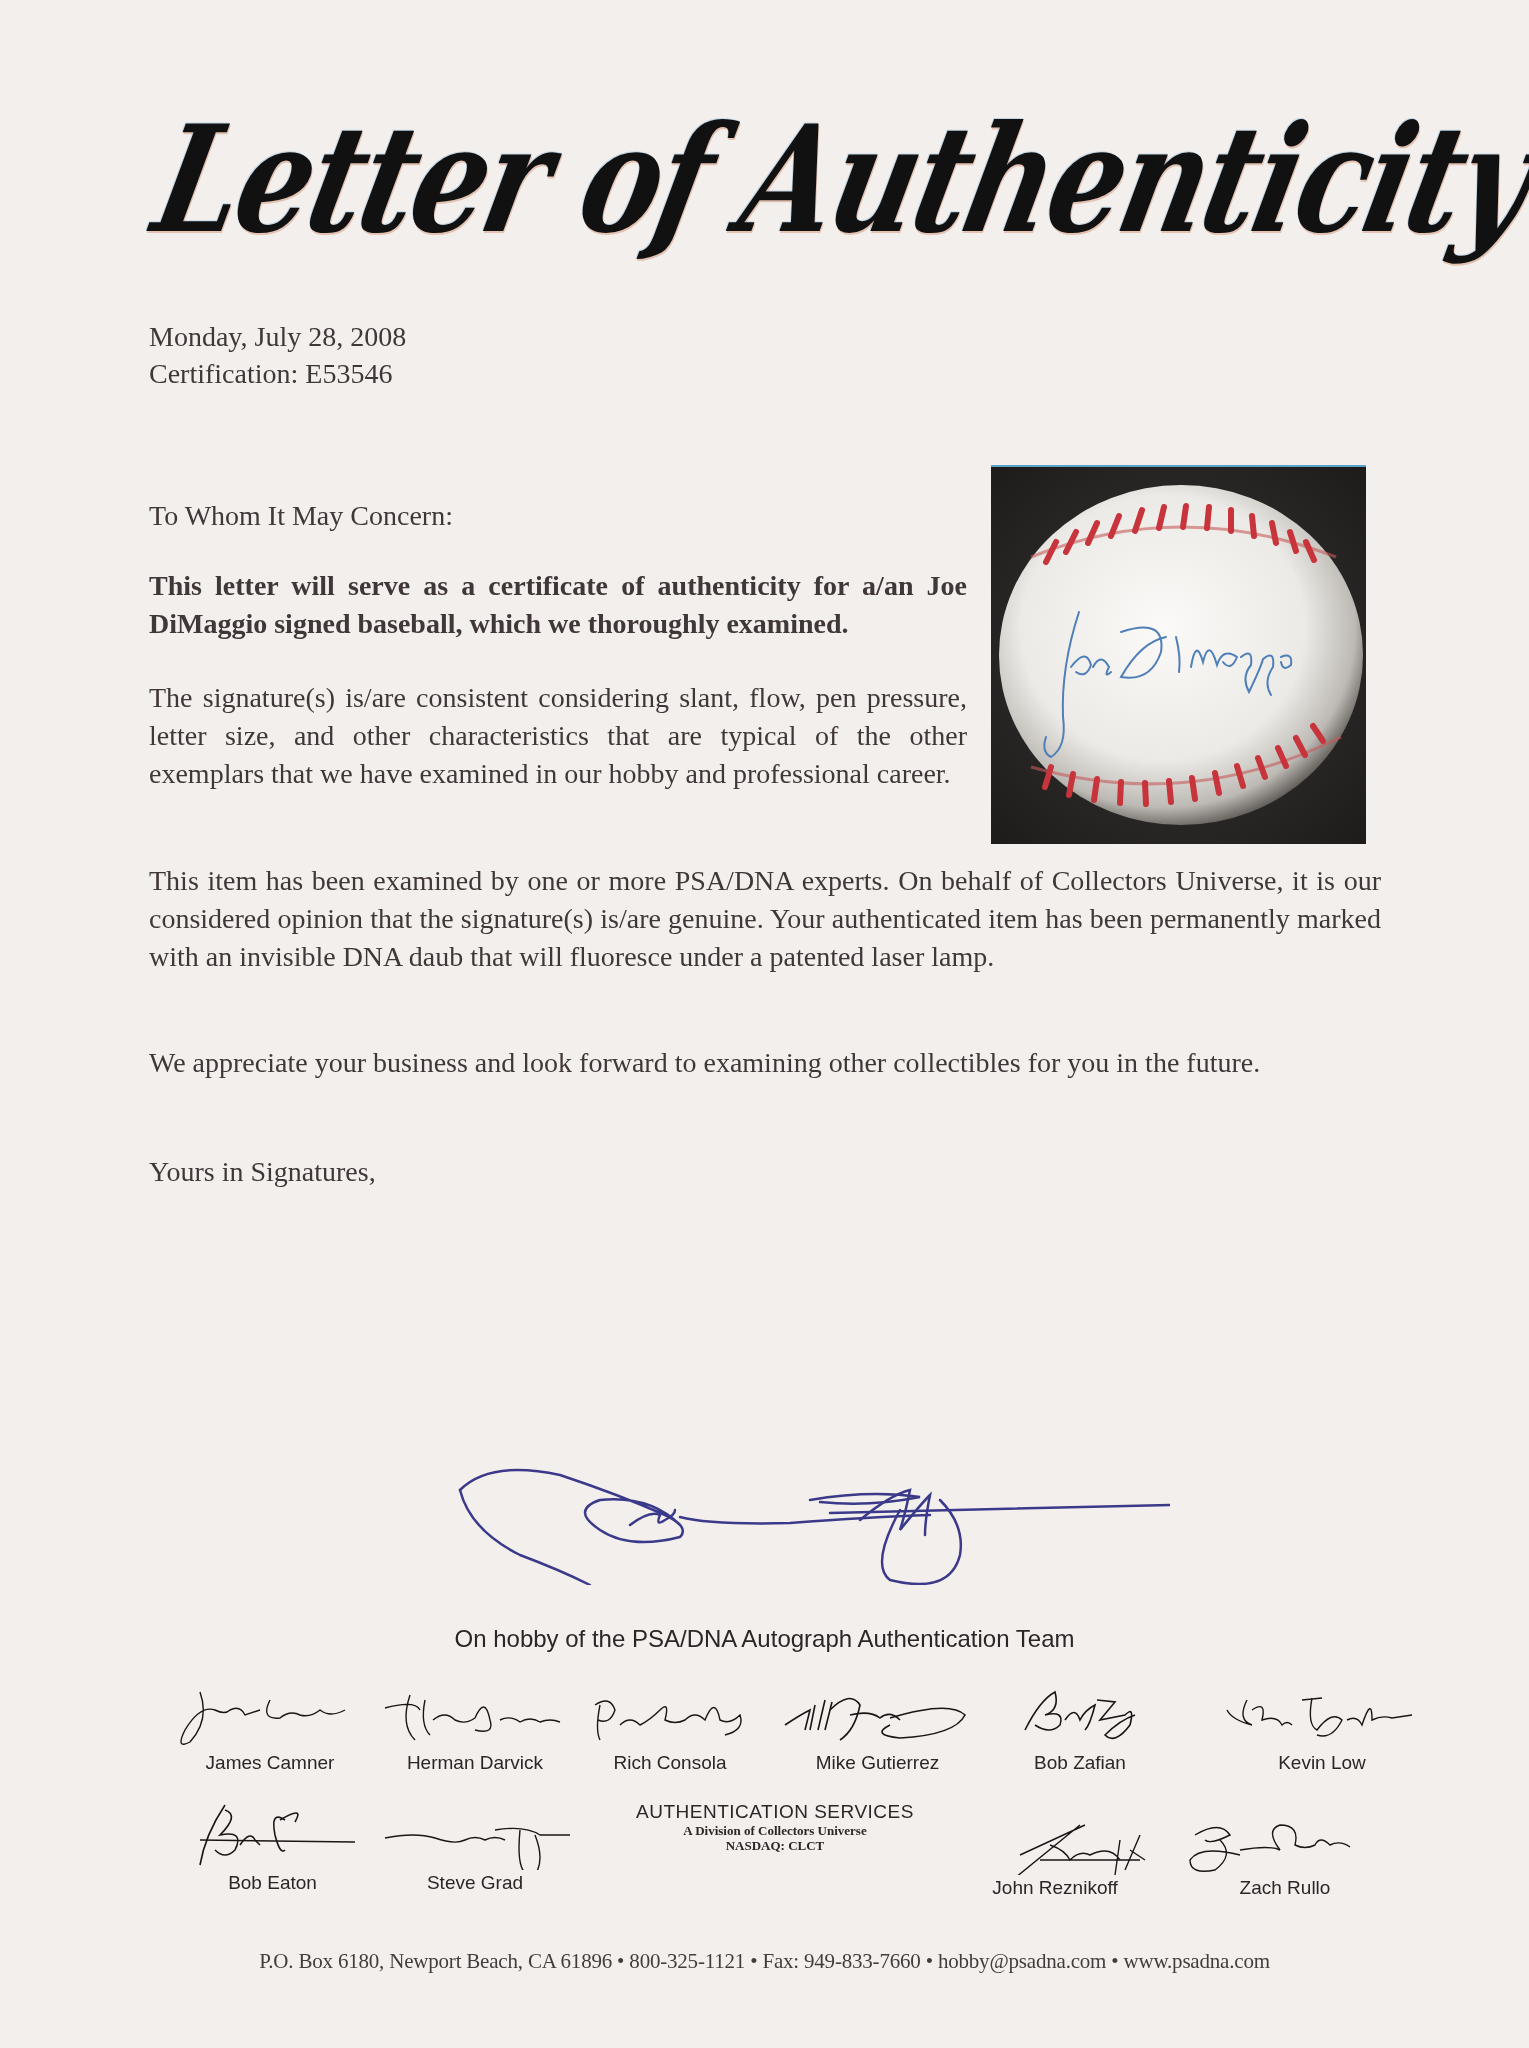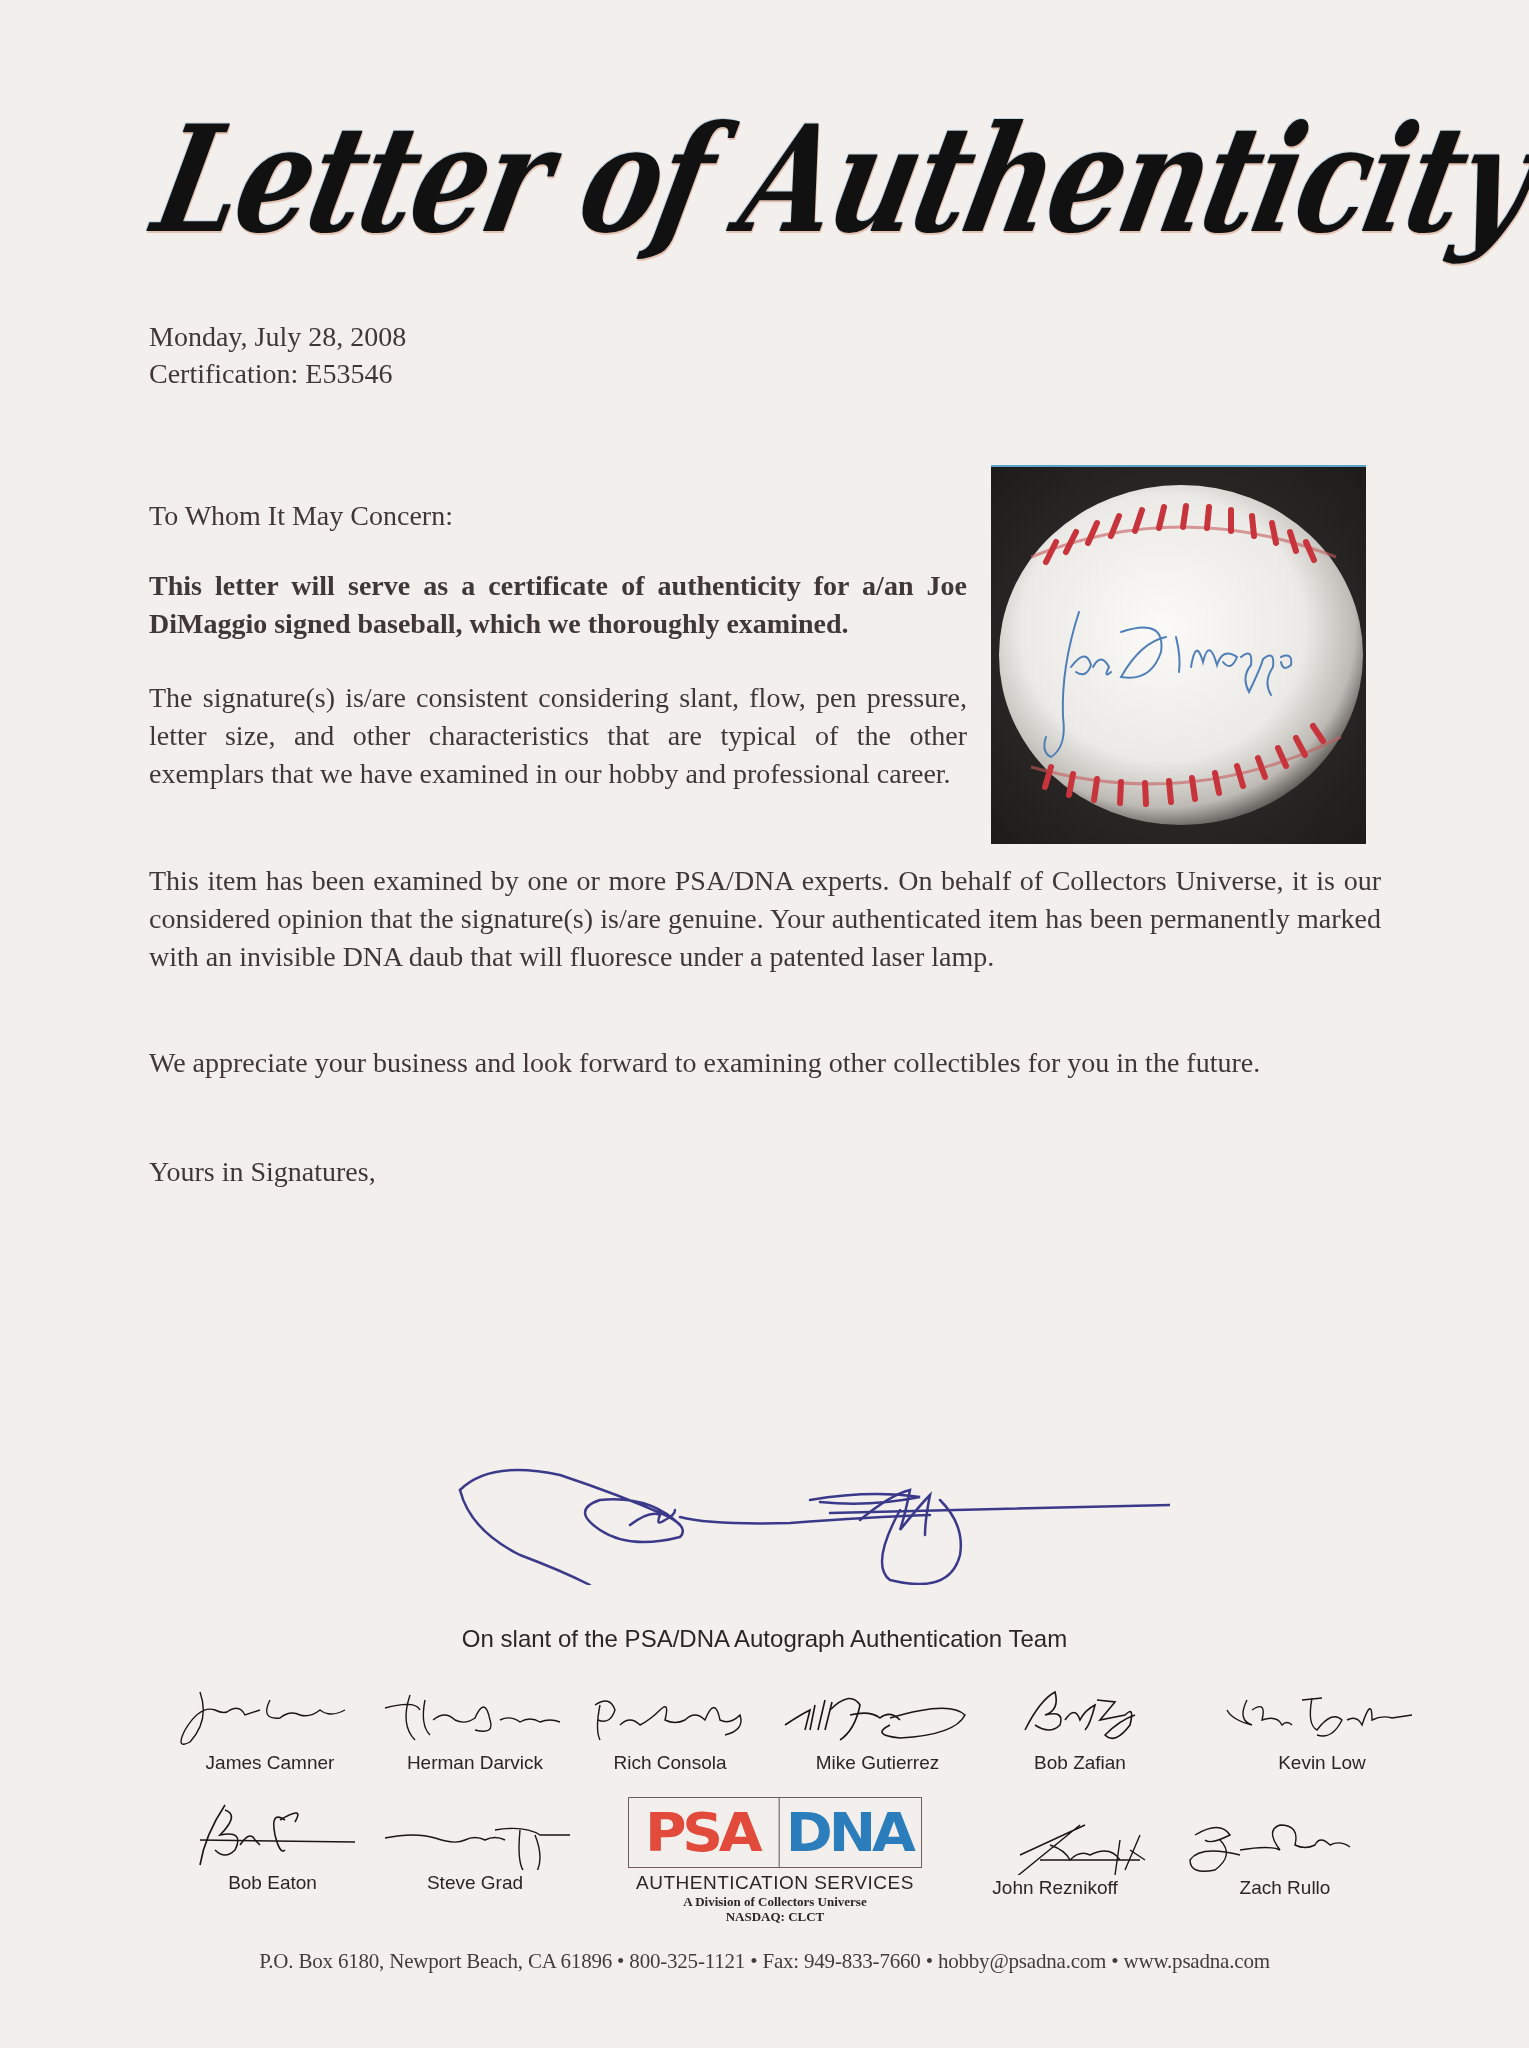--- a/index.html
+++ b/index.html
@@ -225,21 +225,21 @@
       <path d="M180 70 Q200 55 210 60 Q205 72 215 65 Q225 60 225 55"></path>
       <path d="M230 62 Q260 70 340 68 Q420 62 480 60"></path>
       <path d="M360 45 Q420 35 470 42 Q420 52 370 47"></path>
       <path d="M410 65 Q440 40 460 35 Q455 60 450 75 Q470 50 480 40 Q475 65 475 80"></path>
       <path d="M450 55 Q420 110 440 125 Q500 140 510 100 Q515 70 490 45"></path>
       <path d="M380 58 L720 50"></path>
     </g>
   </svg>
 </div>
 
-<div class="abs team-label">On slant of the PSA/DNA Autograph Authentication Team</div>
+<div class="abs team-label">On hobby of the PSA/DNA Autograph Authentication Team</div>
 
 <div class="abs sig-block" style="left:170px; top:1680px; width:200px;">
   <svg width="200" height="70" viewBox="0 0 200 70">
     <g stroke="#1b1515" stroke-width="1.4" fill="none">
       <path d="M30 12 Q40 40 20 62 Q5 70 15 50 Q30 25 45 30 Q55 35 60 30 Q70 25 75 35 L90 30"></path>
       <path d="M100 20 Q90 40 110 38 Q120 30 130 35 Q140 38 150 30 Q160 38 175 30"></path>
     </g>
   </svg>
   <div class="sig-name">James Camner</div>
 </div>
@@ -310,24 +310,20 @@
     <g stroke="#1b1515" stroke-width="1.4" fill="none">
       <path d="M10 38 Q40 32 60 38 Q80 45 90 40 Q100 35 110 40 Q120 35 130 40"></path>
       <path d="M120 30 Q150 25 165 35 L195 35"></path>
       <path d="M145 30 Q140 80 160 75 Q170 60 160 35"></path>
     </g>
   </svg>
   <div class="sig-name">Steve Grad</div>
 </div>
 
 <div class="abs logo">
-  <div class="logo-box">
-    <div class="logo-half logo-psa">PSA</div>
-    <div class="logo-half logo-dna">DNA</div>
-  </div>
   <div class="logo-auth">AUTHENTICATION SERVICES</div>
   <div class="logo-div">A Division of Collectors Universe</div>
   <div class="logo-div">NASDAQ: CLCT</div>
 </div>
 
 <div class="abs sig-block" style="left:940px; top:1805px; width:230px;">
   <svg width="230" height="70" viewBox="0 0 230 70">
     <g stroke="#1b1515" stroke-width="1.4" fill="none">
       <path d="M5 130 L140 20 M80 50 L145 20"></path>
       <path d="M100 55 L200 55 M110 40 Q125 45 130 55 Q140 45 150 50 Q170 40 180 55"></path>

